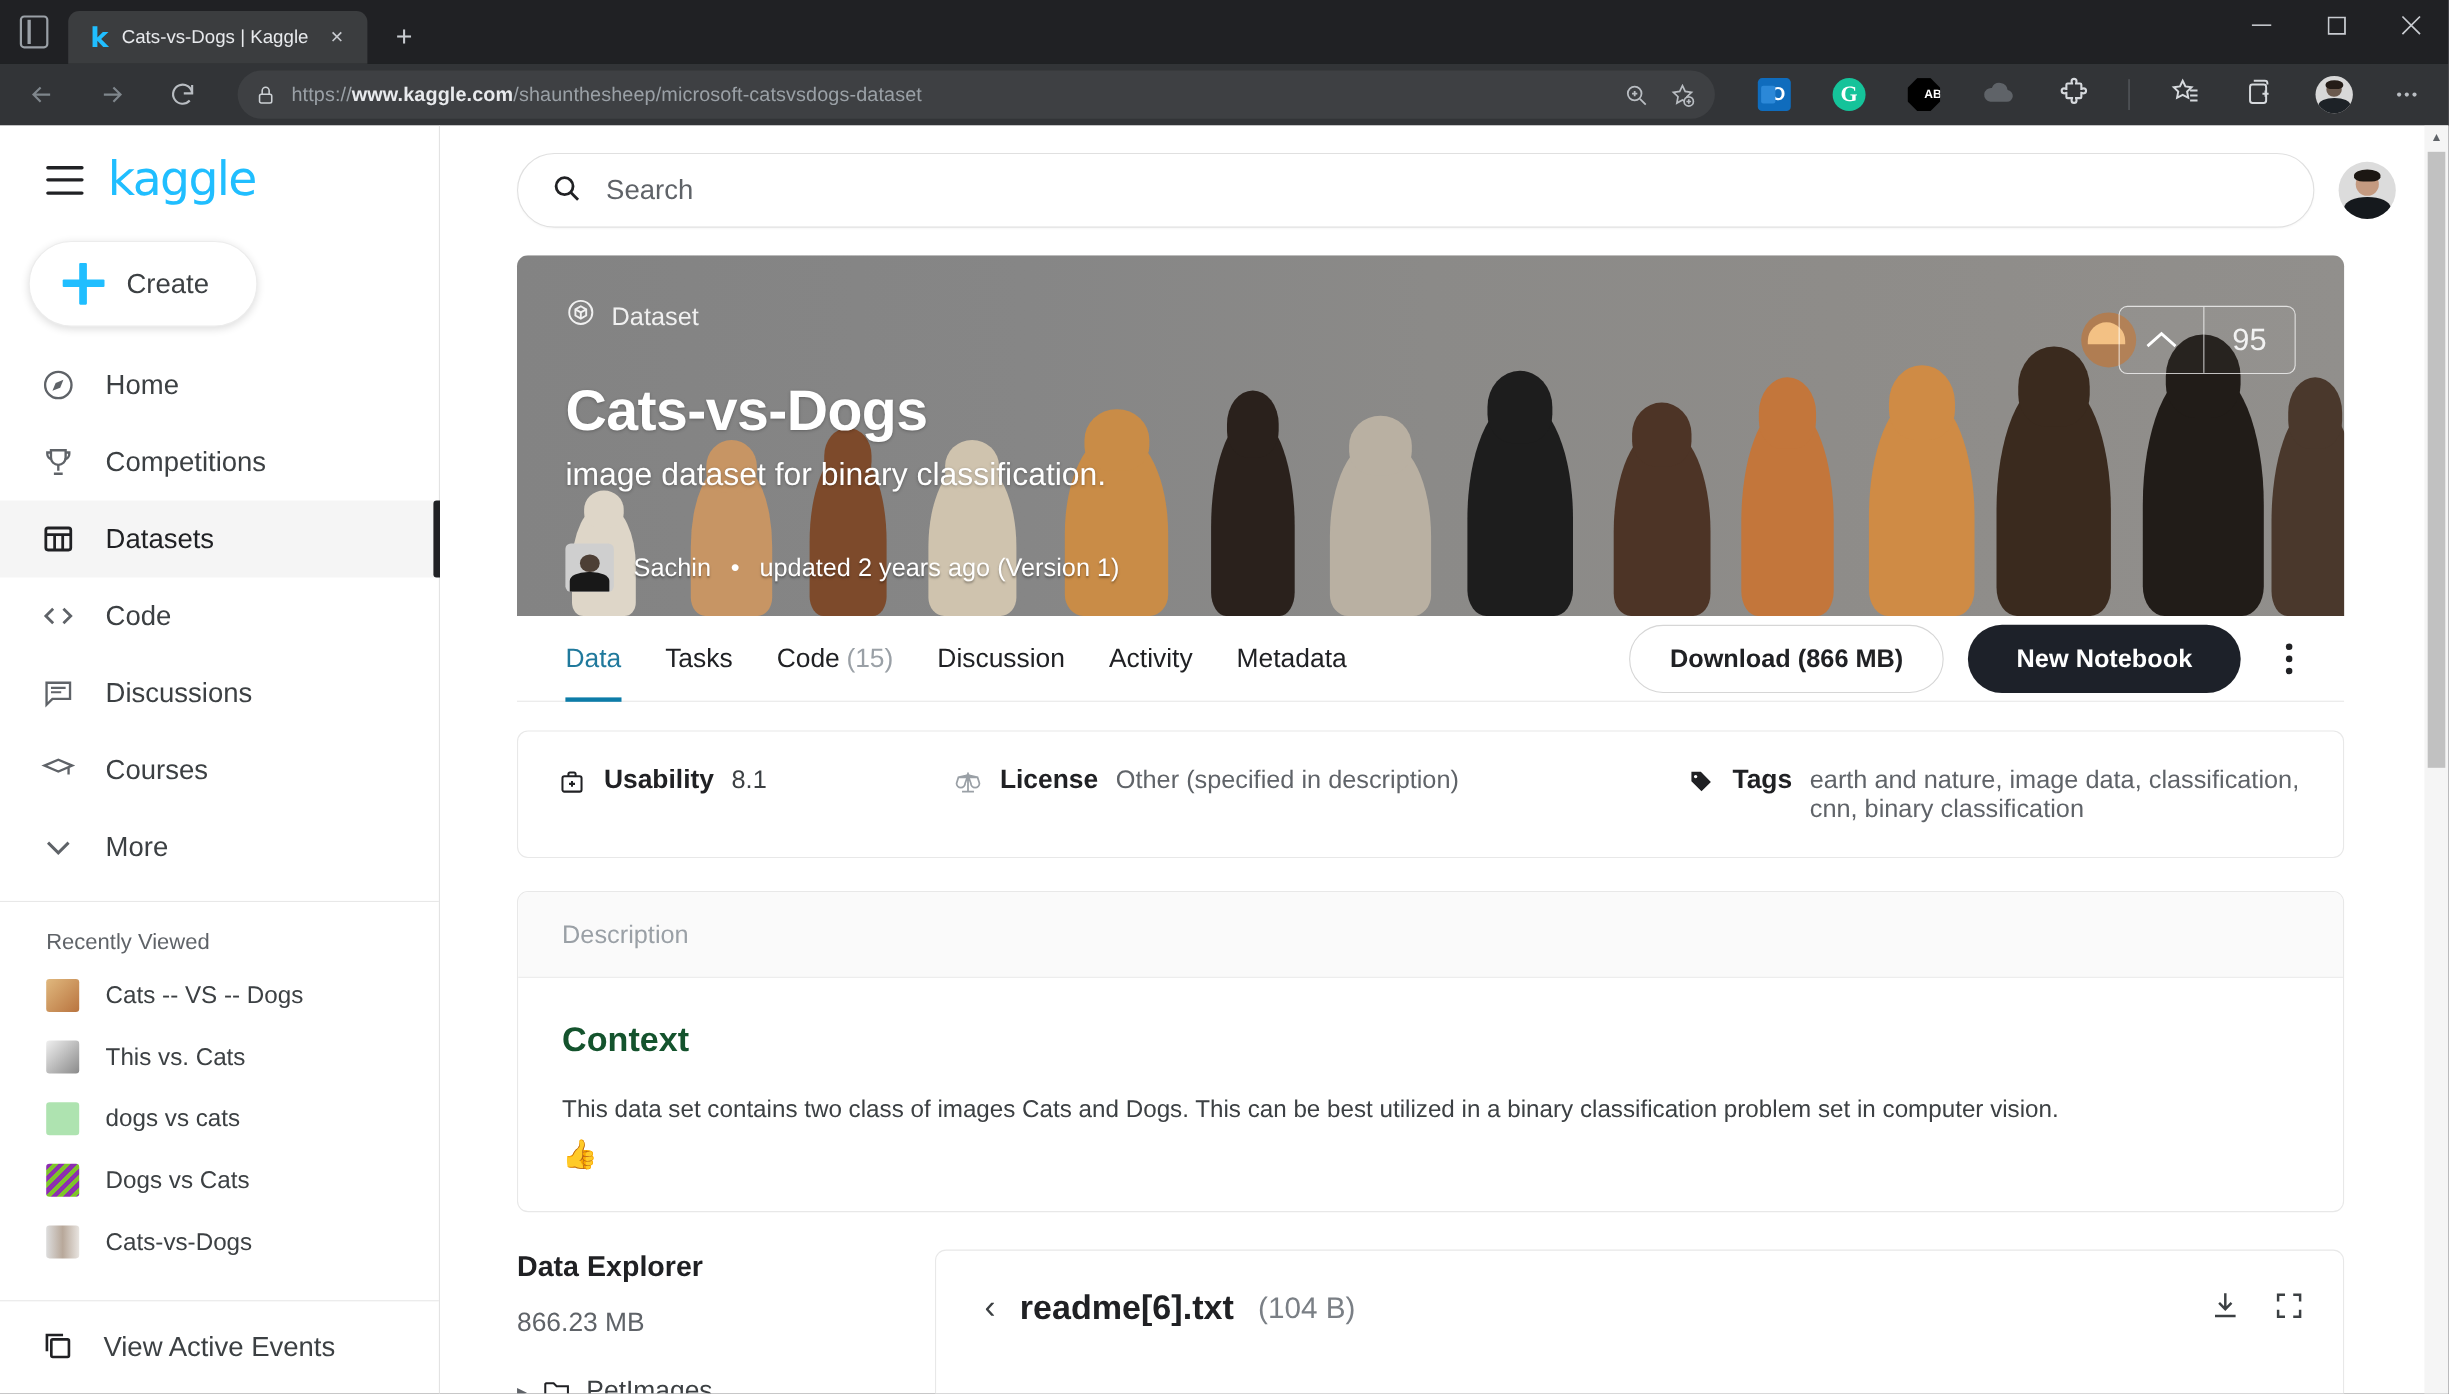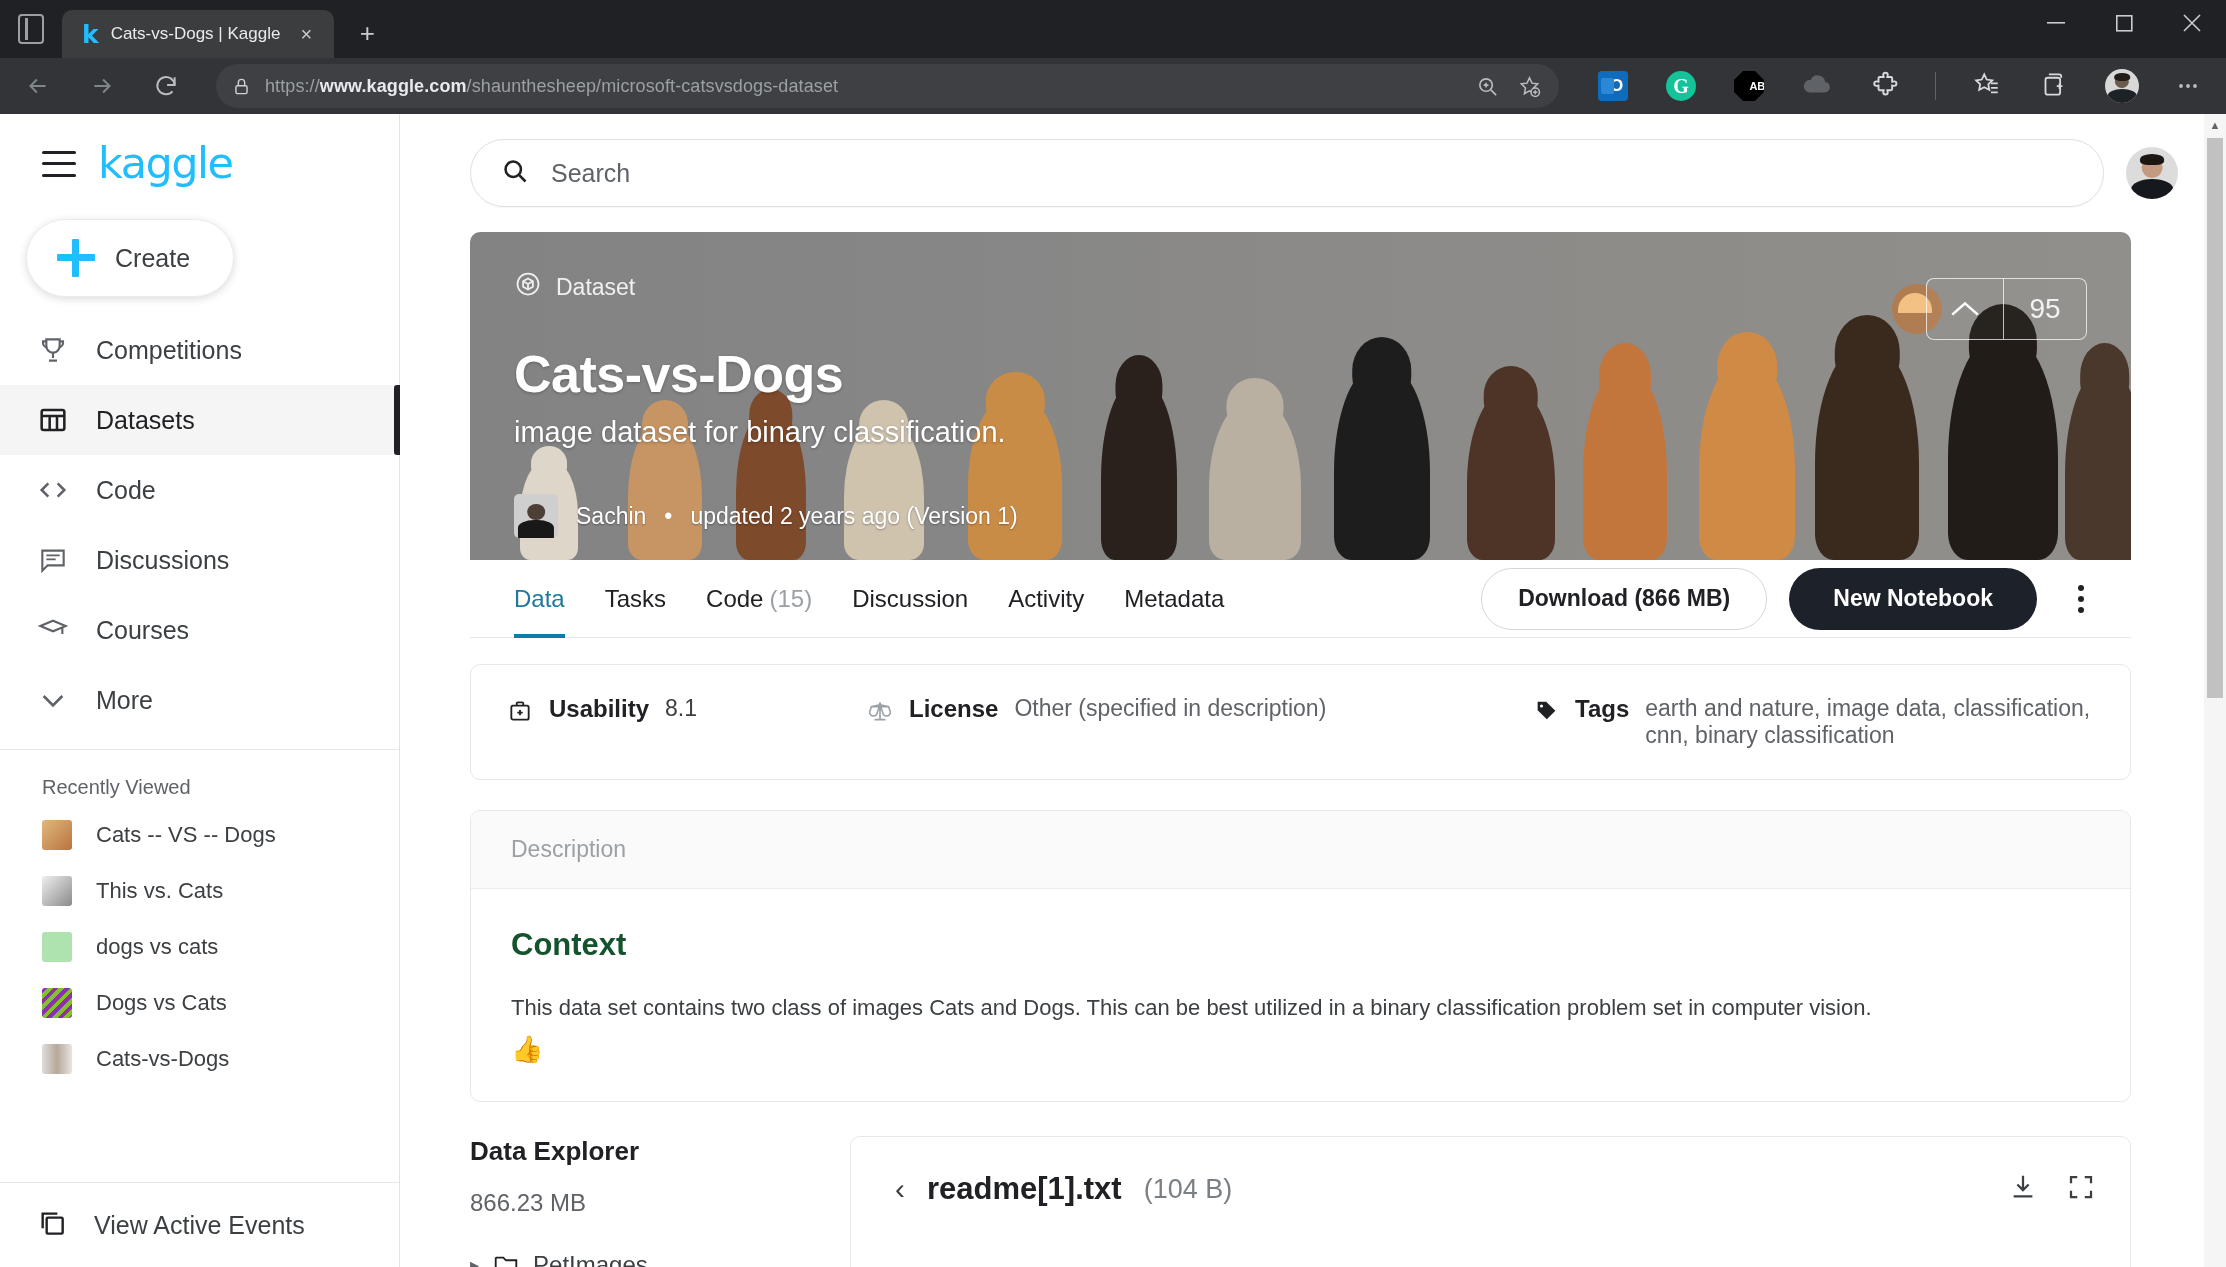--- a/index.html
+++ b/index.html
@@ -323,20 +323,29 @@
       </div>
 
       <div class="create-btn">
         <span class="plus"></span>
         <span class="create-label">Create</span>
       </div>
 
       <div class="nav-item">
         <span class="nav-ic">
             <svg width="32" height="32" viewBox="0 0 24 24" fill="none" stroke="#5f6368" stroke-width="1.6">
+              <circle cx="12" cy="12" r="9"></circle>
+              <path d="M15.5 8.5l-2.2 5.3-5.3 2.2 2.2-5.3z" fill="#5f6368" stroke="none"></path>
+            </svg>
+          </span>
+        <span class="nav-lbl">Home</span>
+      </div>
+      <div class="nav-item">
+        <span class="nav-ic">
+            <svg width="32" height="32" viewBox="0 0 24 24" fill="none" stroke="#5f6368" stroke-width="1.6">
               <path d="M7 4h10v5a5 5 0 0 1-10 0z"></path>
               <path d="M7 5.5H4.5v1A3.5 3.5 0 0 0 7.6 10M17 5.5h2.5v1A3.5 3.5 0 0 1 16.4 10"></path>
               <path d="M12 14v4M9 20h6"></path>
             </svg>
           </span>
         <span class="nav-lbl">Competitions</span>
       </div>
       <div class="nav-item active">
         <span class="nav-ic">
             <svg width="32" height="32" viewBox="0 0 24 24" fill="none" stroke="#202124" stroke-width="1.9">
@@ -565,21 +574,21 @@
               <span class="caret">▸</span>
               <span><svg width="26" height="22" viewBox="0 0 24 20" fill="none" stroke="#202124" stroke-width="1.7">
                     <path d="M2.5 5.5V17h19V7.5H12L9.5 5H3.2z"></path>
                   </svg></span>
               <span class="fname">PetImages</span>
             </div>
           </div>
           <div class="ex-right">
             <div class="fileheader">
               <span class="fh-back">‹</span>
-              <span class="fh-name">readme[1].txt</span>
+              <span class="fh-name">readme[6].txt</span>
               <span class="fh-size">(104 B)</span>
               <span class="fh-actions">
                 <span><svg width="30" height="30" viewBox="0 0 24 24" fill="none" stroke="currentColor" stroke-width="1.8">
                       <path d="M12 3v11M7.5 10l4.5 4.5L16.5 10M4.5 19.5h15"></path>
                     </svg></span>
                 <span><svg width="30" height="30" viewBox="0 0 24 24" fill="none" stroke="currentColor" stroke-width="1.8">
                       <path d="M4 9V4h5M20 9V4h-5M4 15v5h5M20 15v5h-5"></path>
                     </svg></span>
               </span>
             </div>

